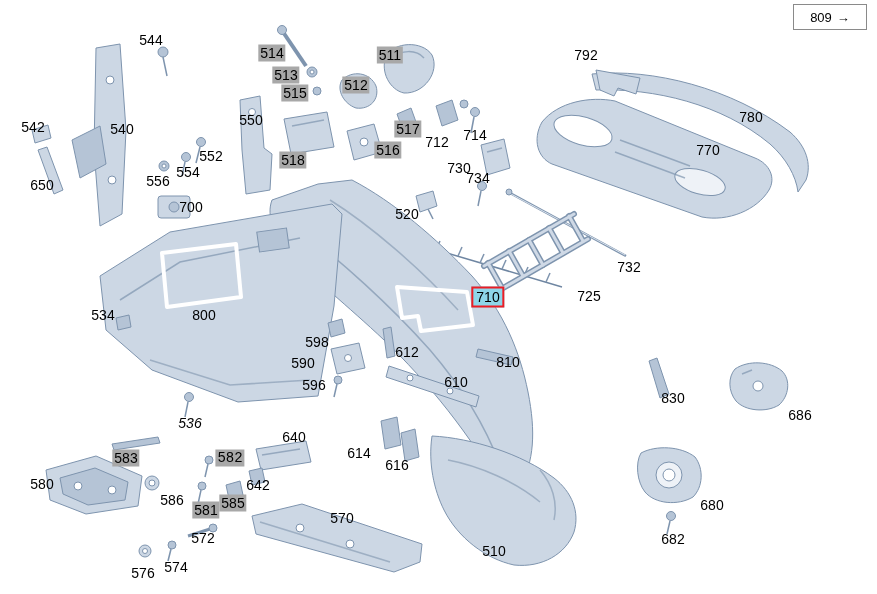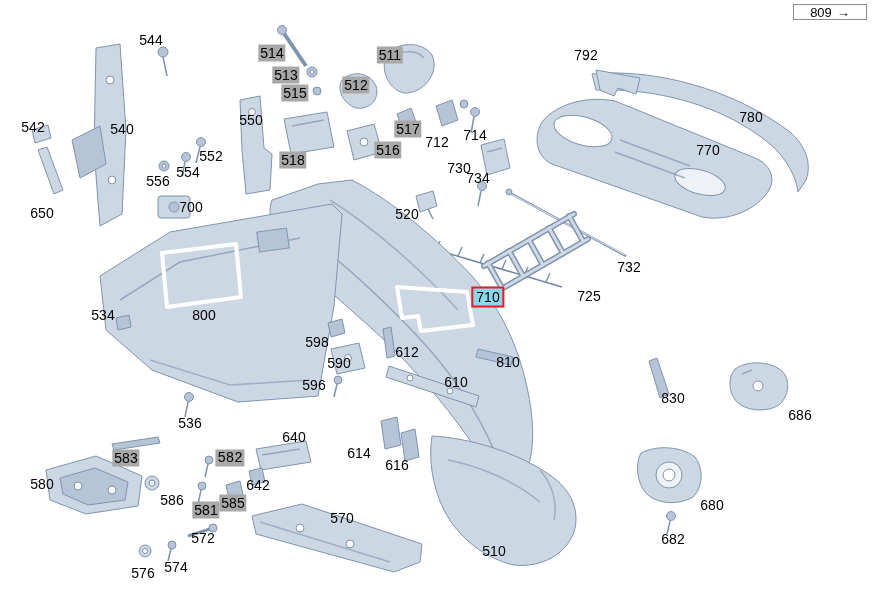--- a/index.html
+++ b/index.html
@@ -36,21 +36,21 @@
   .part-label.shaded { background: var(--shaded-bg, #a8a8a8); }
   .part-label.highlight {
     background: var(--hl-bg, #8ed6e9);
     border: 2px solid var(--hl-border, #ec1c24);
     padding: 0 3px;
     z-index: 4;
   }
   #ref-box {
     position: absolute;
     top: 4px; right: 10px;
-    min-width: 74px; height: 16px;
+    min-width: 74px; height: 26px;
     border: 1px solid #8a8a8a;
     background: #ffffff;
     display: flex; align-items: center; justify-content: center;
     gap: 5px;
     font-size: 13px;
     cursor: pointer;
     z-index: 5;
   }
 </style>
 </head>
@@ -355,38 +355,38 @@
       <div class="part-label shaded" style="left: 408px; top: 129px;">517</div>
       <div class="part-label plain" style="left: 475px; top: 135px;">714</div>
       <div class="part-label plain" style="left: 437px; top: 142px;">712</div>
       <div class="part-label plain" style="left: 708px; top: 150px;">770</div>
       <div class="part-label shaded" style="left: 388px; top: 150px;">516</div>
       <div class="part-label plain" style="left: 211px; top: 156px;">552</div>
       <div class="part-label shaded" style="left: 293px; top: 160px;">518</div>
       <div class="part-label plain" style="left: 459px; top: 168px;">730</div>
       <div class="part-label plain" style="left: 188px; top: 172px;">554</div>
       <div class="part-label plain" style="left: 158px; top: 181px;">556</div>
-      <div class="part-label plain" style="left: 42px; top: 185px; margin-top: 28px;">650</div>
+      <div class="part-label plain" style="left: 42px; top: 185px;">650</div>
       <div class="part-label plain" style="left: 478px; top: 178px;">734</div>
       <div class="part-label plain" style="left: 191px; top: 207px;">700</div>
       <div class="part-label plain" style="left: 407px; top: 214px;">520</div>
       <div class="part-label plain" style="left: 629px; top: 267px;">732</div>
       <div class="part-label plain" style="left: 589px; top: 296px;">725</div>
       <div class="part-label highlight" style="left: 488px; top: 297px;">710</div>
       <div class="part-label plain" style="left: 103px; top: 315px;">534</div>
       <div class="part-label plain" style="left: 204px; top: 315px;">800</div>
       <div class="part-label plain" style="left: 317px; top: 342px;">598</div>
       <div class="part-label plain" style="left: 407px; top: 352px;">612</div>
       <div class="part-label plain" style="left: 508px; top: 362px;">810</div>
-      <div class="part-label plain" style="left: 303px; top: 363px; margin-left: 36px;">590</div>
+      <div class="part-label plain" style="left: 303px; top: 363px;">590</div>
       <div class="part-label plain" style="left: 456px; top: 382px;">610</div>
       <div class="part-label plain" style="left: 314px; top: 385px;">596</div>
       <div class="part-label plain" style="left: 673px; top: 398px;">830</div>
       <div class="part-label plain" style="left: 800px; top: 415px;">686</div>
-      <div class="part-label plain" style="left: 190px; top: 423px;">536</div>
+      <div class="part-label plain" style="left: 190px; top: 423px; font-style: italic;">536</div>
       <div class="part-label plain" style="left: 294px; top: 437px;">640</div>
       <div class="part-label plain" style="left: 359px; top: 453px;">614</div>
       <div class="part-label shaded" style="left: 126px; top: 458px;">583</div>
       <div class="part-label shaded" style="left: 230px; top: 458px; font-family: Liberation Mono, monospace;">582</div>
       <div class="part-label plain" style="left: 397px; top: 465px;">616</div>
       <div class="part-label plain" style="left: 42px; top: 484px;">580</div>
       <div class="part-label plain" style="left: 258px; top: 485px;">642</div>
       <div class="part-label plain" style="left: 172px; top: 500px;">586</div>
       <div class="part-label shaded" style="left: 233px; top: 503px;">585</div>
       <div class="part-label plain" style="left: 712px; top: 505px;">680</div>

